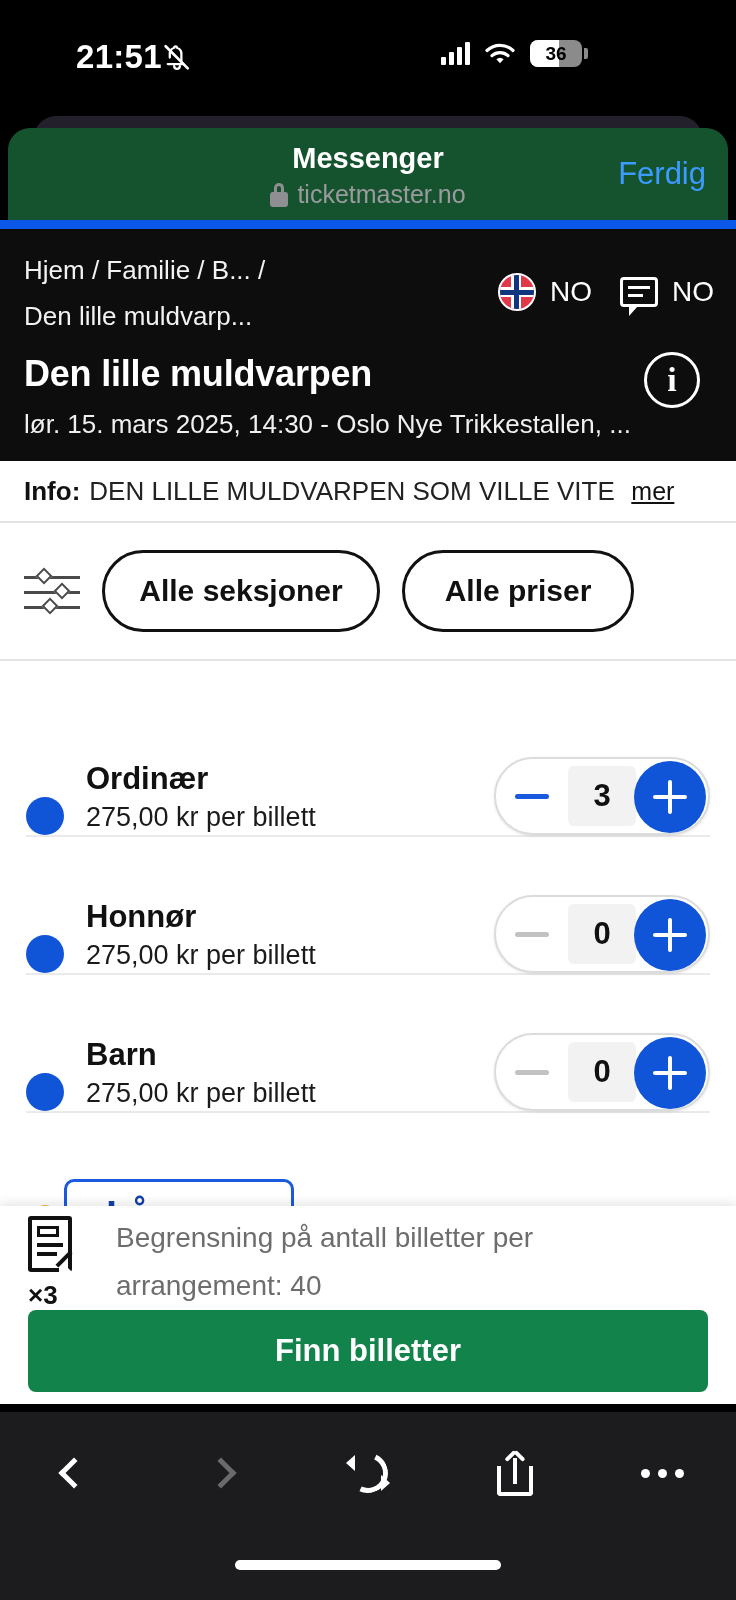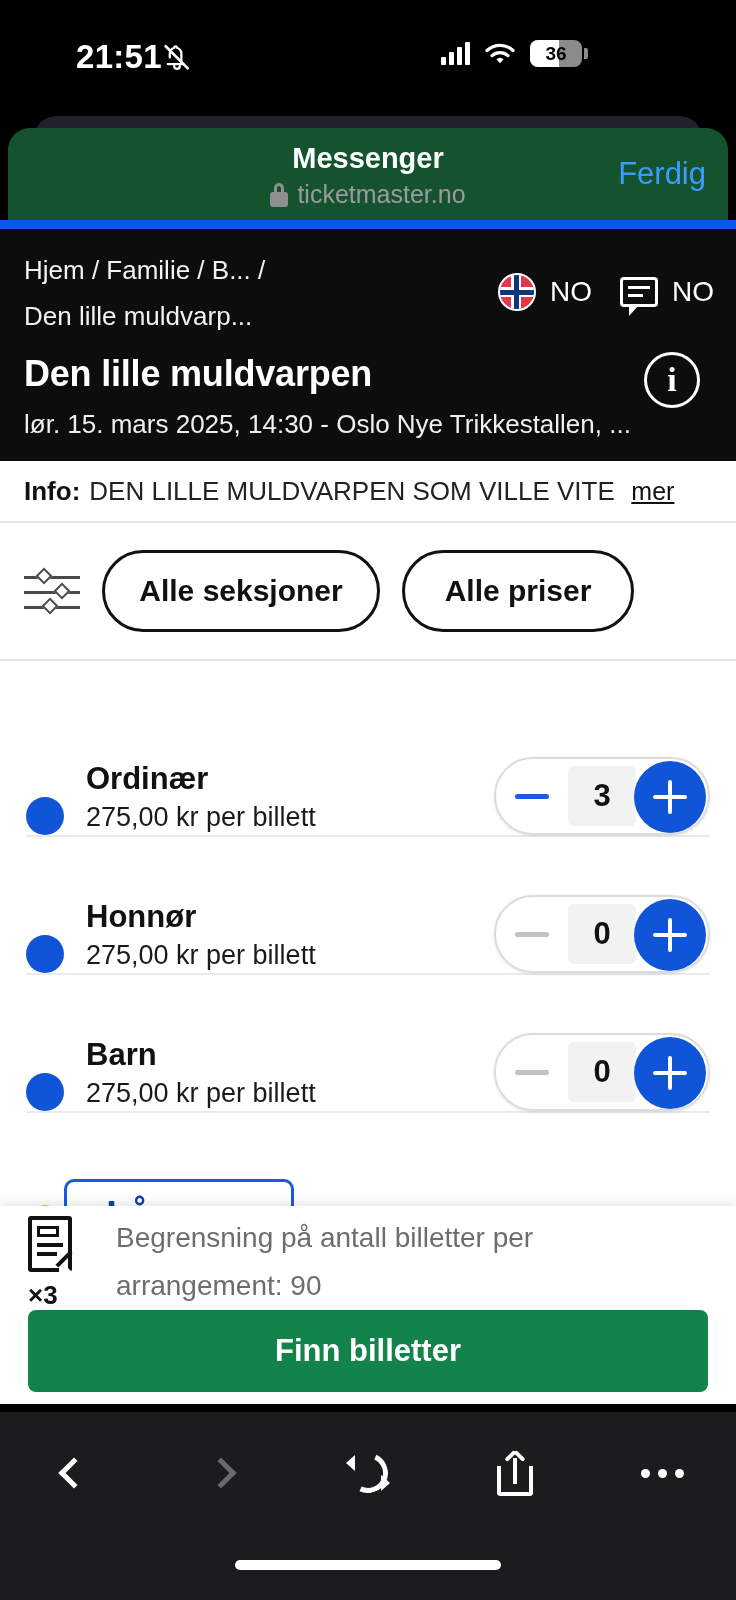--- a/index.html
+++ b/index.html
@@ -467,21 +467,21 @@
     <div class="limrow">
       <div class="docico">
         <span class="frame"></span>
           <span class="r1"></span>
           <span class="r2"></span>
           <span class="r3"></span>
         <span class="fold"></span>
           <span class="foldline"></span>
       </div>
       <div class="qty">×3</div>
-      <div class="limtext">Begrensning på antall billetter per arrangement: 90</div>
+      <div class="limtext">Begrensning på antall billetter per arrangement: 40</div>
     </div>
     <div class="findbtn">Finn billetter</div>
   </div>
 
   <div class="toolbar">
     <div class="tb-icons">
       <div class="tb-btn">
           <span class="chev left"></span>
         </div>
       <div class="tb-btn">

